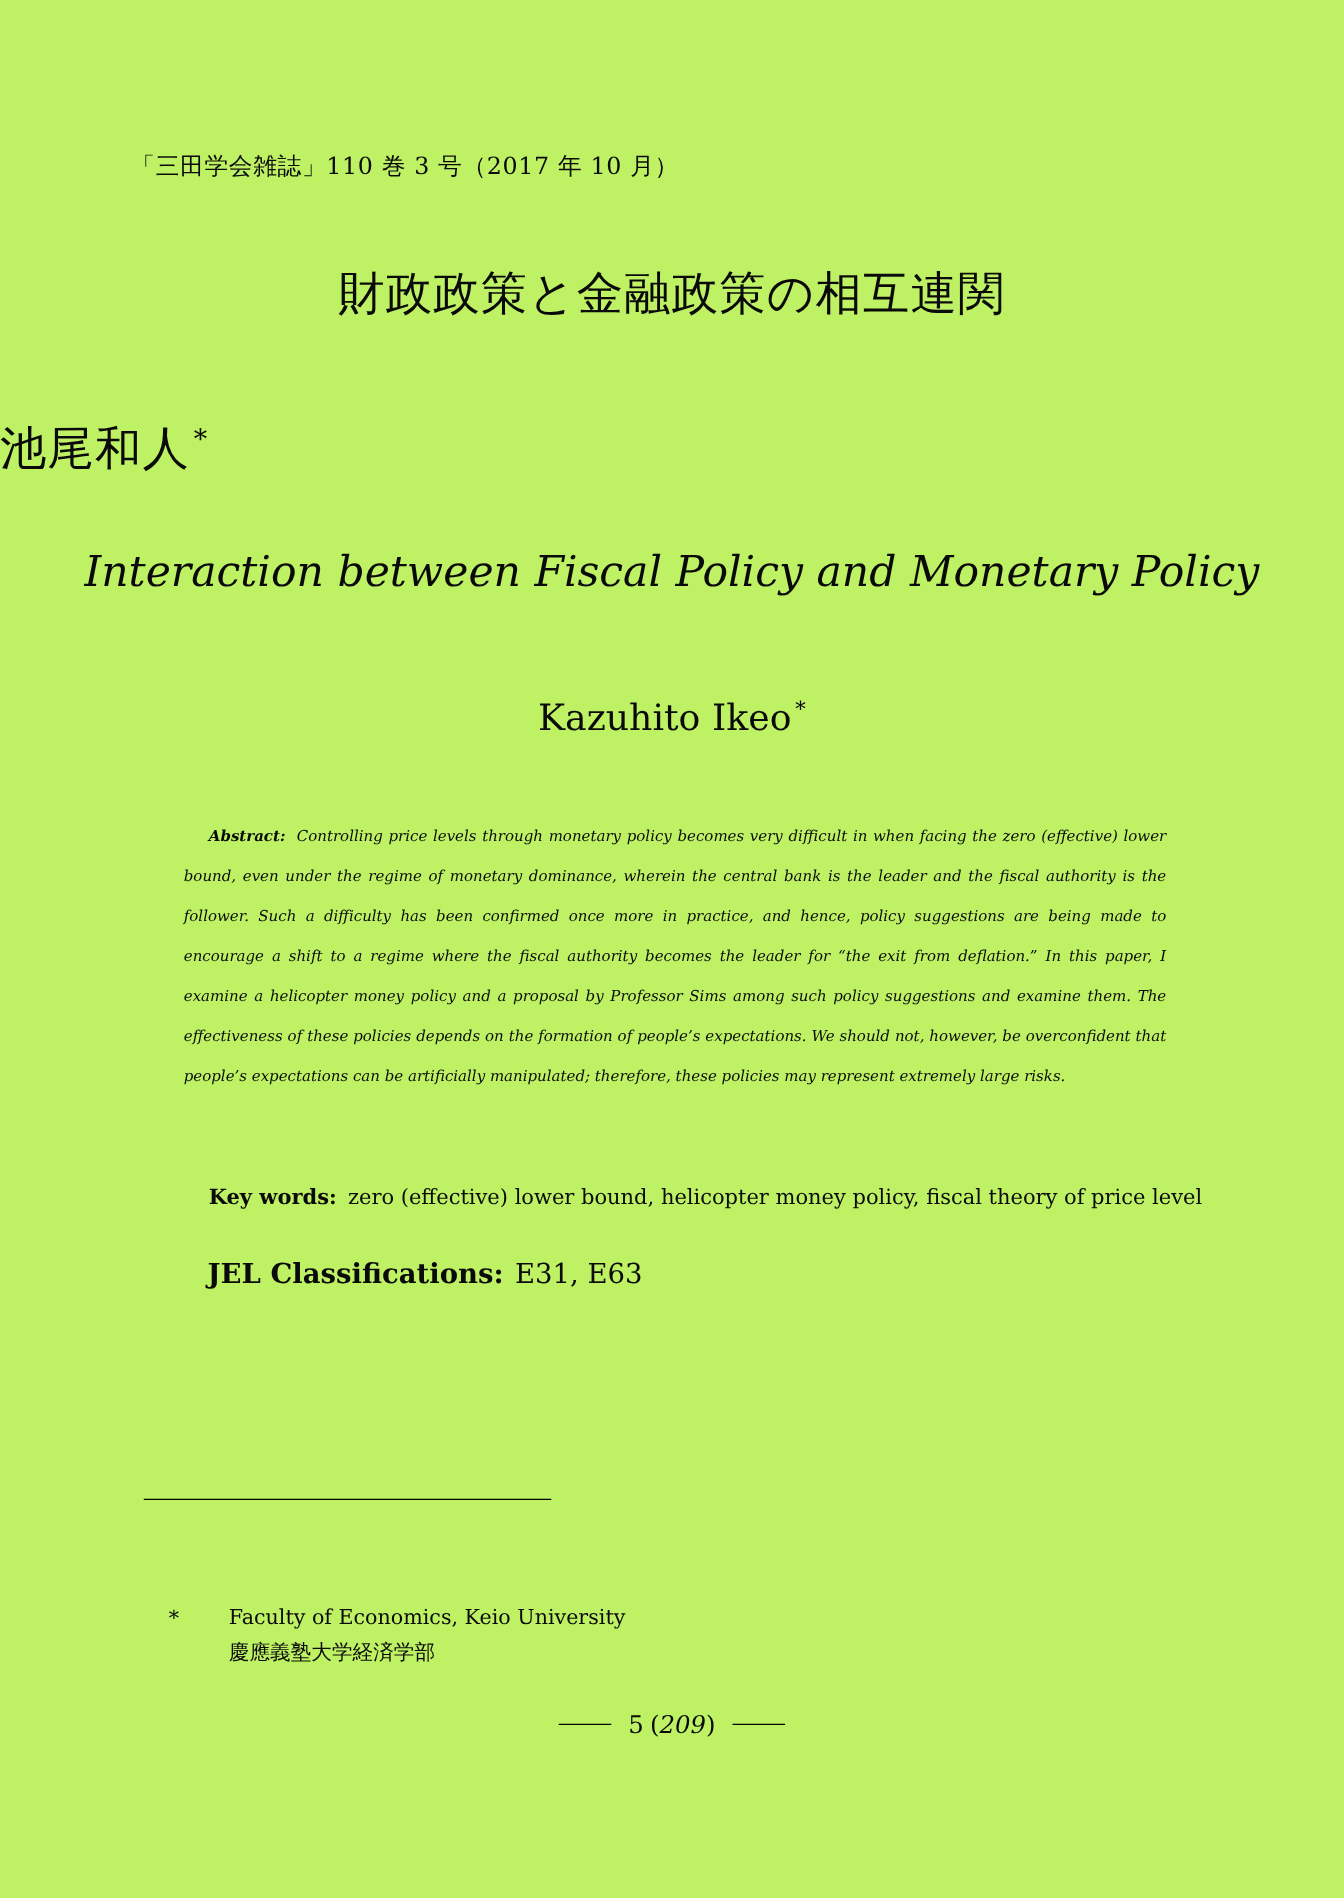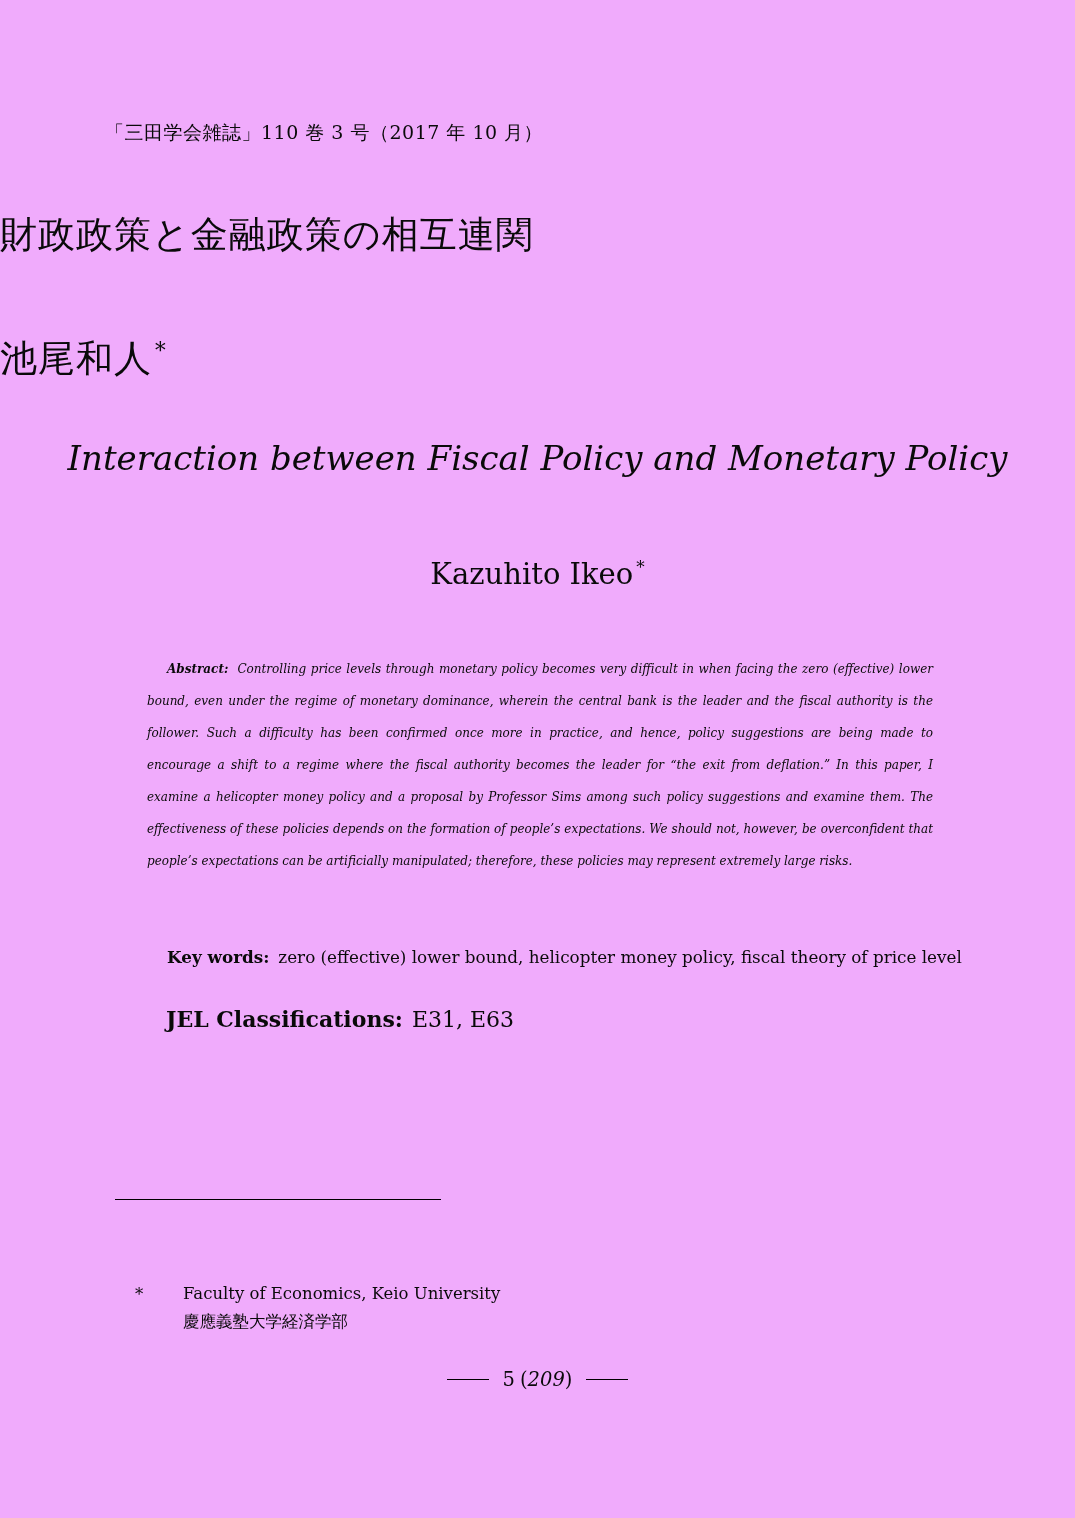--- a/index.html
+++ b/index.html
@@ -1,37 +1,37 @@
 <!DOCTYPE html>
 <html><head>
 <meta charset="utf-8">
 <style>
   html, body { margin: 0; padding: 0; background: #ffffff; }
   .page {
     position: relative;
     width: 1075px;
     height: 1518px;
-    background: #f0abfc;
+    background: #bef264;
     color: #0a0a0a;
     font-family: "DejaVu Serif", "Liberation Serif", serif;
     overflow: hidden;
   }
   .journal-header {
     position: absolute;
     left: 105px;
     top: 120px;
     font-size: 19px;
     letter-spacing: 0.5px;
     white-space: nowrap;
   }
   .title-ja {
     position: absolute;
     left: 0; right: 0;
     top: 210px;
-    text-align: left;
+    text-align: center;
     font-size: 37px;
     font-weight: 400;
     letter-spacing: 1px;
   }
   .author-ja {
     position: absolute;
     left: 0; right: 0;
     top: 334px;
     text-align: left;
     font-size: 37px;

